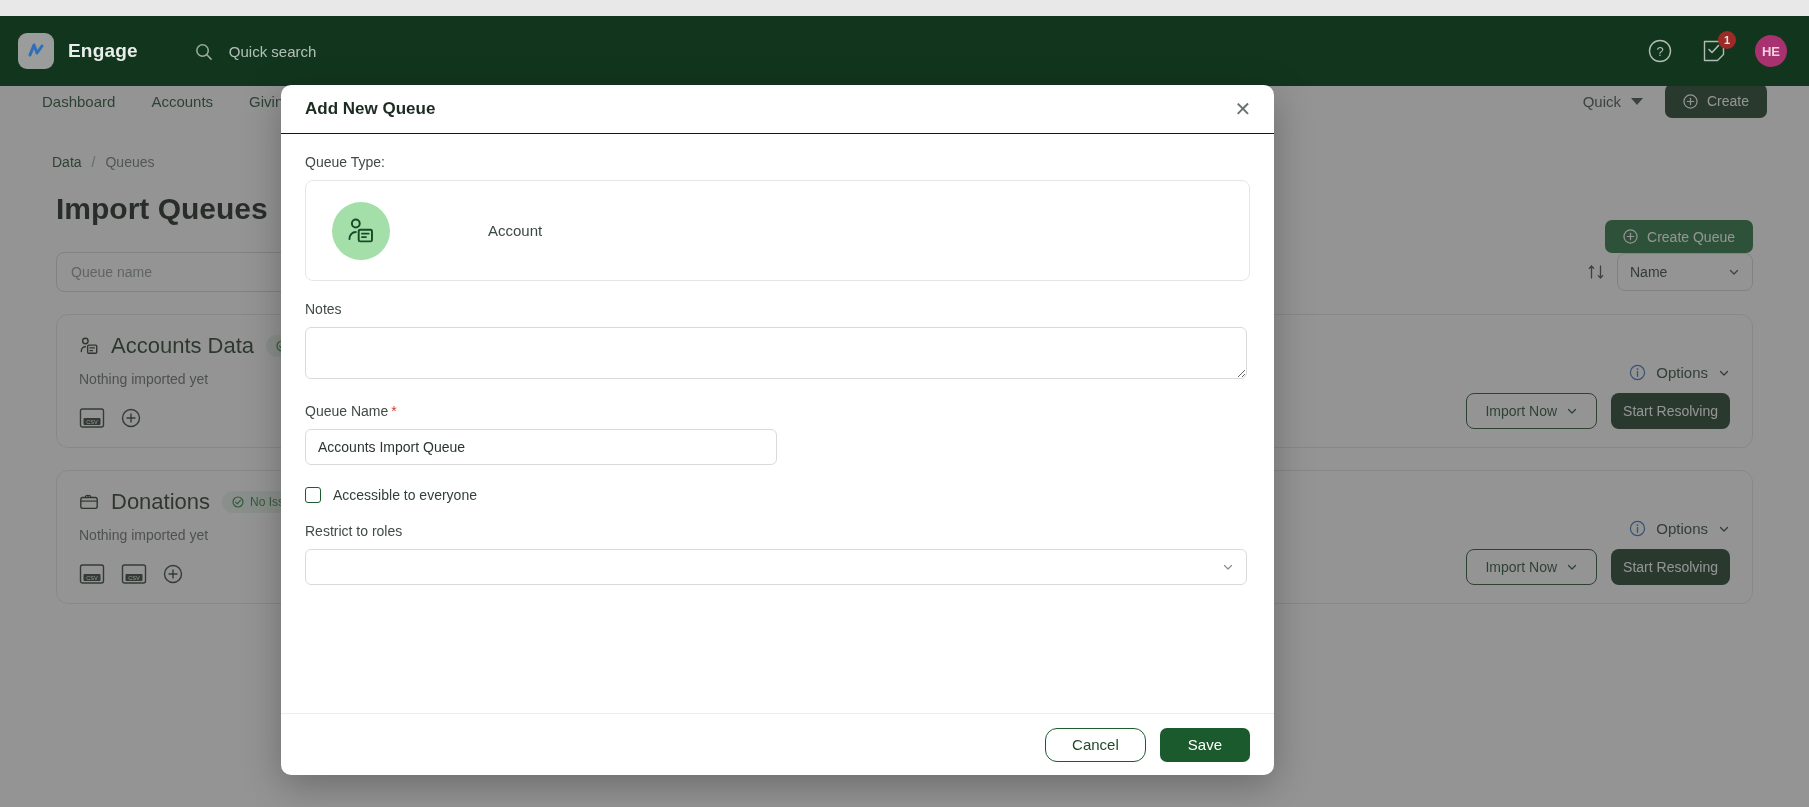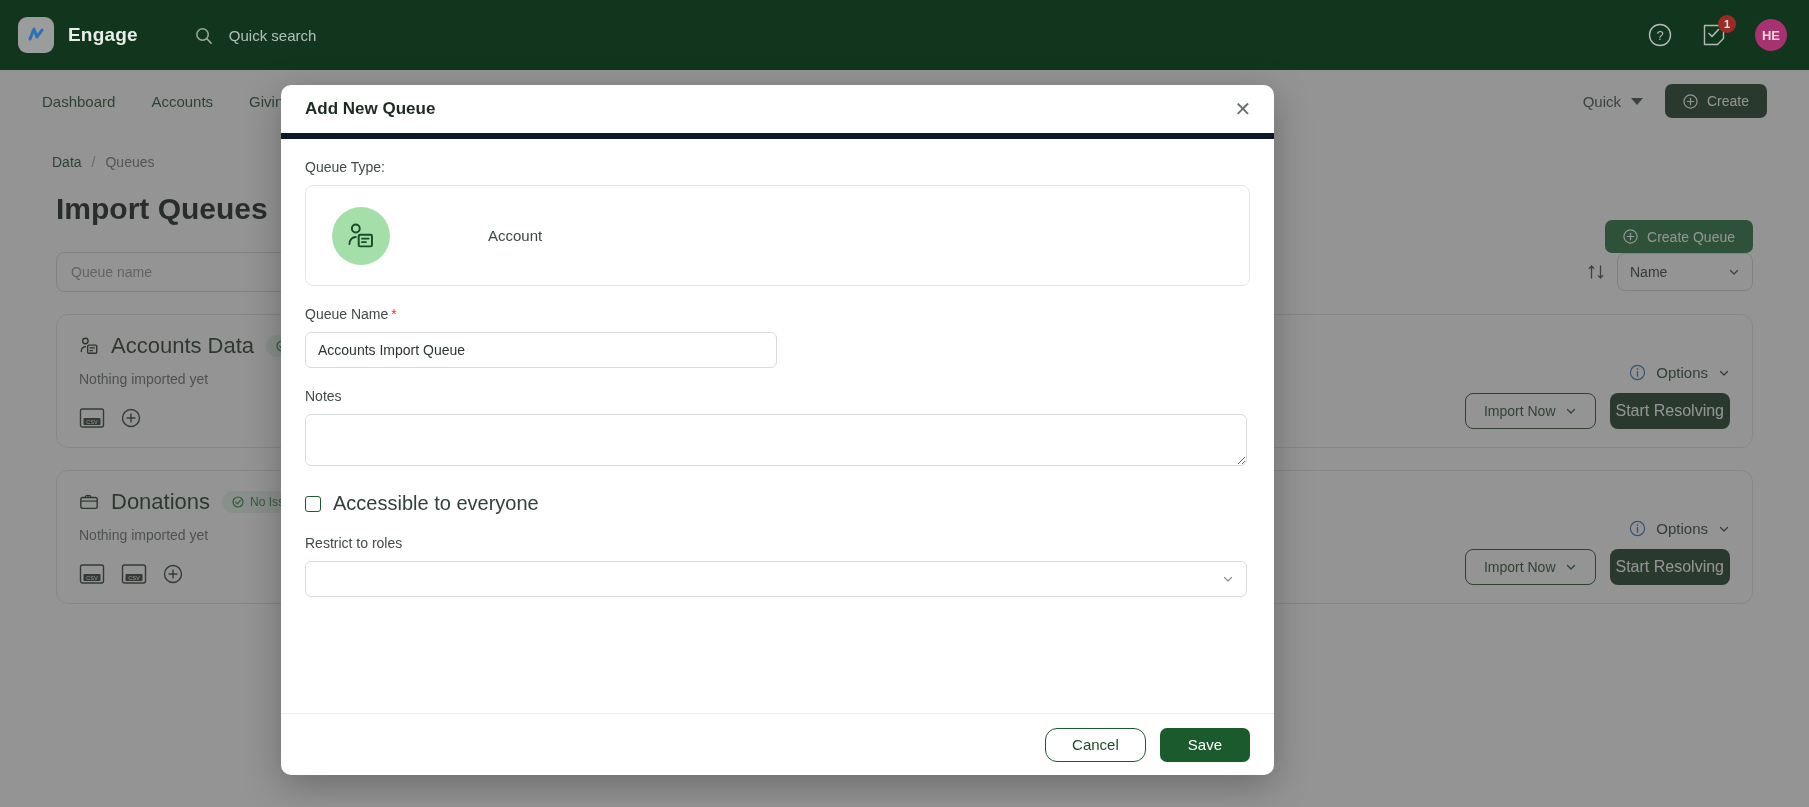--- a/index.html
+++ b/index.html
@@ -11,21 +11,21 @@
     overflow: hidden;
     background: #ffffff;
     font-family: "Liberation Sans", sans-serif;
     -webkit-font-smoothing: antialiased;
   }
 
   .app { position: relative; width: 1809px; height: 807px; background: #e8e8e8; }
 
   
   .topbar {
-    position: absolute; left: 0; top: 0;
+    position: absolute; left: 0; top: 16px;
     width: 1809px; height: 70px;
     background: #12361d;
     display: flex; align-items: center;
     z-index: 40;
   }
   .brand-wrap { display: flex; align-items: center; gap: 14px; margin-left: 18px; }
   .brand-logo {
     width: 36px; height: 36px; border-radius: 9px;
     background: #9a9d9b;
     display: flex; align-items: center; justify-content: center;
@@ -145,21 +145,21 @@
   .opt-row { position: absolute; right: 22px; top: 16px; display: flex; align-items: center; gap: 10px; color: #24412e; font-size: 15px; margin-top: 33px; }
   .info-ico { width: 17px; height: 17px; }
   .btn-outline {
     display: inline-flex; align-items: center; gap: 9px;
     border: 1px solid #1d4a2c; background: #fff; color: #1d4a2c;
     border-radius: 8px; height: 36px; padding: 0 18px; font-size: 14px;
     font-family: inherit; cursor: pointer;
   }
   .btn-solid {
     background: #12361d; color: #fff; border: none;
-    border-radius: 8px; height: 36px; padding: 0 6px; font-size: 16px;
+    border-radius: 8px; height: 36px; padding: 0 12px; font-size: 14px;
     font-family: inherit; cursor: pointer;
   }
   .btn-create-queue {
     position: absolute; right: 36px; top: 88px;
     display: flex; align-items: center; gap: 9px;
     background: #1d6b36; color: #fff; border: none;
     border-radius: 7px; height: 33px; padding: 0 18px; font-size: 14px;
     font-family: inherit; cursor: pointer;
   }
 
@@ -185,21 +185,21 @@
   .modal-close {
     position: absolute; right: 18px; top: 50%; transform: translateY(-50%);
     width: 26px; height: 26px; border: none; background: transparent;
     color: #6b736d; font-size: 20px; line-height: 1; cursor: pointer;
     display: flex; align-items: center; justify-content: center;
     font-family: inherit;
   }
   .modal-body {
     flex: 1 1 auto;
     padding: 20px 24px 0 24px;
-    border-top: 6px solid #0f172a;
+    border-top: 1px solid #0f172a;
     overflow: hidden;
   }
   .field-label { font-size: 14px; color: #414b45; margin-bottom: 10px; }
   .req { color: #d13b2e; margin-left: 3px; }
 
   .type-box {
     border: 1px solid #e4e7e5; border-radius: 8px;
     height: 101px; width: 100%;
     display: flex; align-items: center;
     padding: 0 26px;
@@ -223,21 +223,21 @@
     width: 942px; height: 52px;
     border: 1px solid #d8dcd9; border-radius: 6px;
     padding: 8px 12px; font-size: 14px; color: #2c3630;
     background: #fff; font-family: inherit; resize: vertical;
   }
   .check-row { margin-top: 22px; display: flex; align-items: center; gap: 12px; cursor: pointer; }
   .checkbox {
     width: 16px; height: 16px; border: 1px solid #1d5c2e; border-radius: 3px;
     background: #fff; flex: none;
   }
-  .check-label { font-size: 20px; color: #32403a; }
+  .check-label { font-size: 14px; color: #32403a; }
 
   .select-input {
     width: 942px; height: 36px;
     border: 1px solid #d8dcd9; border-radius: 6px;
     background: #fff;
     display: flex; align-items: center; justify-content: flex-end;
     padding: 0 12px; cursor: pointer;
   }
 
   .modal-foot {
@@ -485,29 +485,29 @@
             <path d="M3 20c0-3.8 2.6-6.2 5.5-6.2" stroke="#1a4a27" stroke-width="1.7" stroke-linecap="round"></path>
             <rect x="11" y="12" width="11.5" height="10" rx="1.3" stroke="#1a4a27" stroke-width="1.7"></rect>
             <line x1="13.8" y1="15.2" x2="19.7" y2="15.2" stroke="#1a4a27" stroke-width="1.5" stroke-linecap="round"></line>
             <line x1="13.8" y1="18.4" x2="17.3" y2="18.4" stroke="#1a4a27" stroke-width="1.5" stroke-linecap="round"></line>
           </svg>
         </div>
         <span class="type-name">Account</span>
       </div>
 
       <div class="form-group">
+        <div class="field-label">Notes</div>
+        <textarea class="notes-area" placeholder="" style=""></textarea>
+      </div>
+
+      <div class="form-group">
         <div class="field-label">
           <span>Queue Name</span><span class="req">*</span>
         </div>
         <input class="text-input" type="text" value="Accounts Import Queue" style="">
-      </div>
-
-      <div class="form-group">
-        <div class="field-label">Notes</div>
-        <textarea class="notes-area" placeholder="" style=""></textarea>
       </div>
 
       <div class="check-row">
         <span class="checkbox"></span>
         <span class="check-label">Accessible to everyone</span>
       </div>
 
       <div class="form-group">
         <div class="field-label">Restrict to roles</div>
         <div class="select-input">

